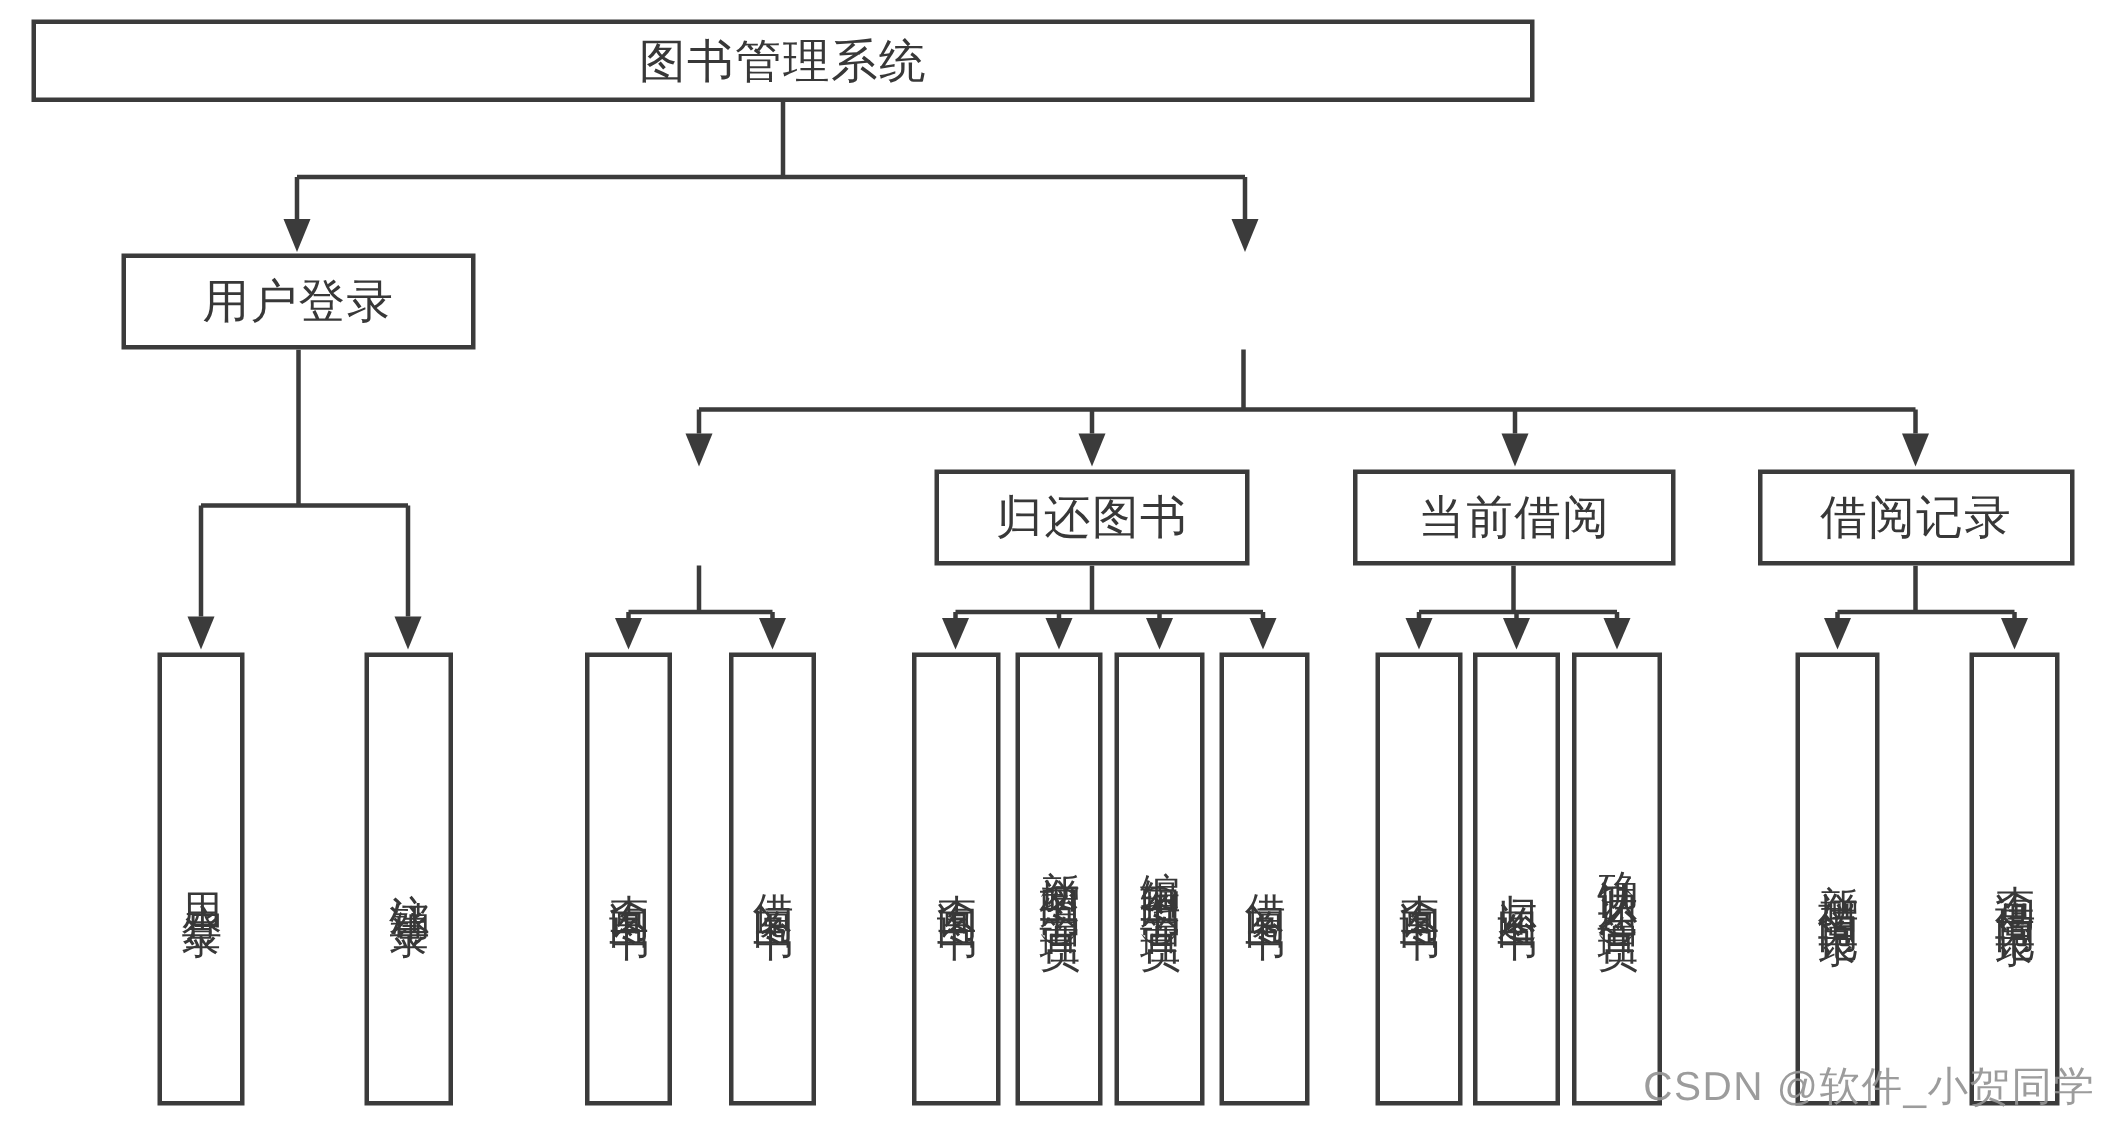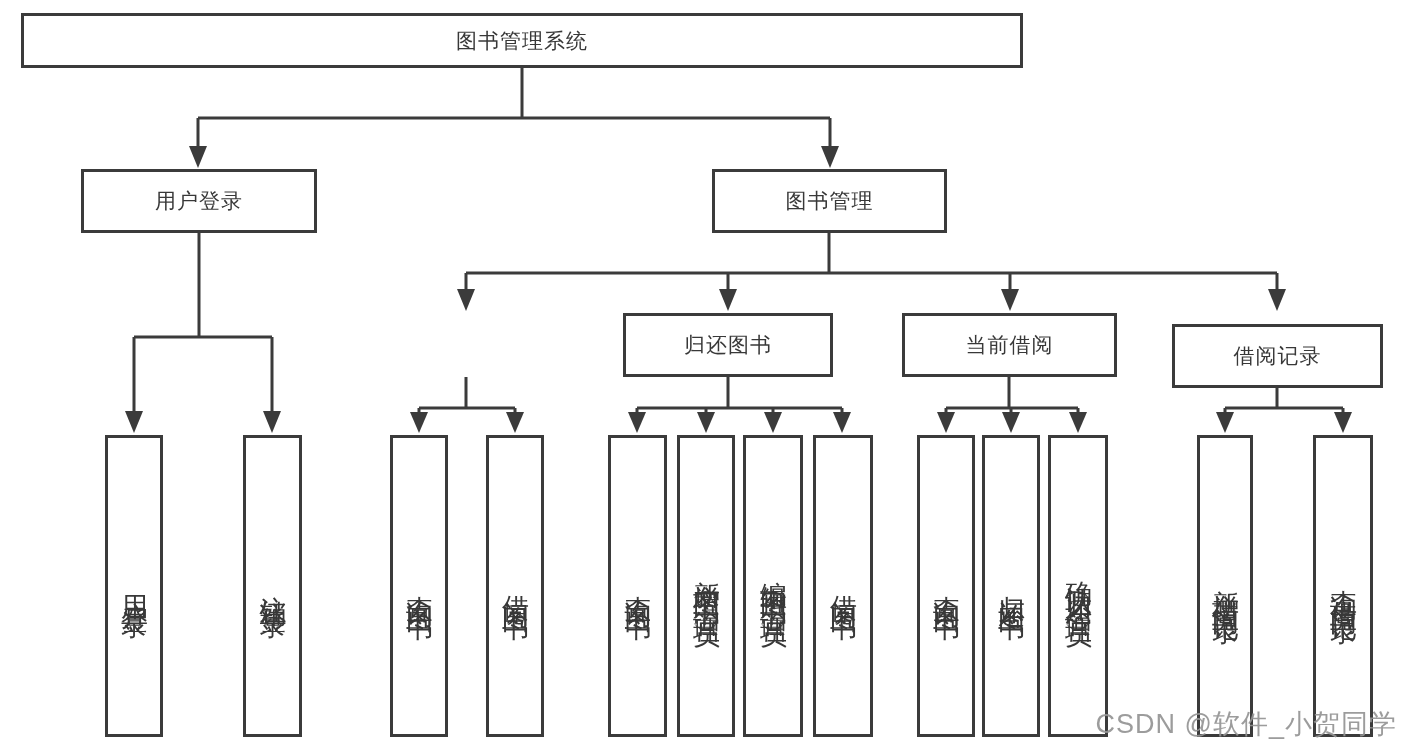--- a/index.html
+++ b/index.html
@@ -35,31 +35,31 @@
     position: absolute;
     box-sizing: border-box;
     background: #ffffff;
     border: 3px solid #3b3b3b;
     display: flex;
     align-items: center;
     justify-content: center;
     color: #383838;
   }
   .hlabel {
-    font-size: 21px;
+    font-size: 31px;
     letter-spacing: 1px;
     white-space: nowrap;
   }
   .root-box  { left: 21px;  top: 13px;  width: 1002px; height: 55px; }
   .l2a       { left: 81px;  top: 169px; width: 236px;  height: 64px; }
   .l2b       { left: 712px; top: 169px; width: 235px;  height: 64px; }
   .l3a       { left: 362px;  top: 313px; width: 208px; height: 64px; }
   .l3b       { left: 623px;  top: 313px; width: 210px; height: 64px; }
   .l3c       { left: 902px;  top: 313px; width: 215px; height: 64px; }
-  .l3d       { left: 1172px; top: 313px; width: 211px; height: 64px; margin-top: 11px; }
+  .l3d       { left: 1172px; top: 313px; width: 211px; height: 64px; }
   .leaf {
     top: 435px;
     height: 302px;
   }
   .vtext {
     writing-mode: vertical-rl;
     text-orientation: mixed;
     font-size: 27px;
     line-height: 1;
     letter-spacing: 6px;
@@ -144,23 +144,20 @@
     </g>
   </svg>
 
   <div class="box root-box">
     <span class="hlabel">图书管理系统</span>
   </div>
 
   <div class="box l2a">
     <span class="hlabel">用户登录</span>
   </div>
-  <div class="box l2b">
-    <span class="hlabel">图书管理</span>
-  </div>
 
   <div class="box l3b">
     <span class="hlabel">归还图书</span>
   </div>
   <div class="box l3c">
     <span class="hlabel">当前借阅</span>
   </div>
   <div class="box l3d">
     <span class="hlabel">借阅记录</span>
   </div>

